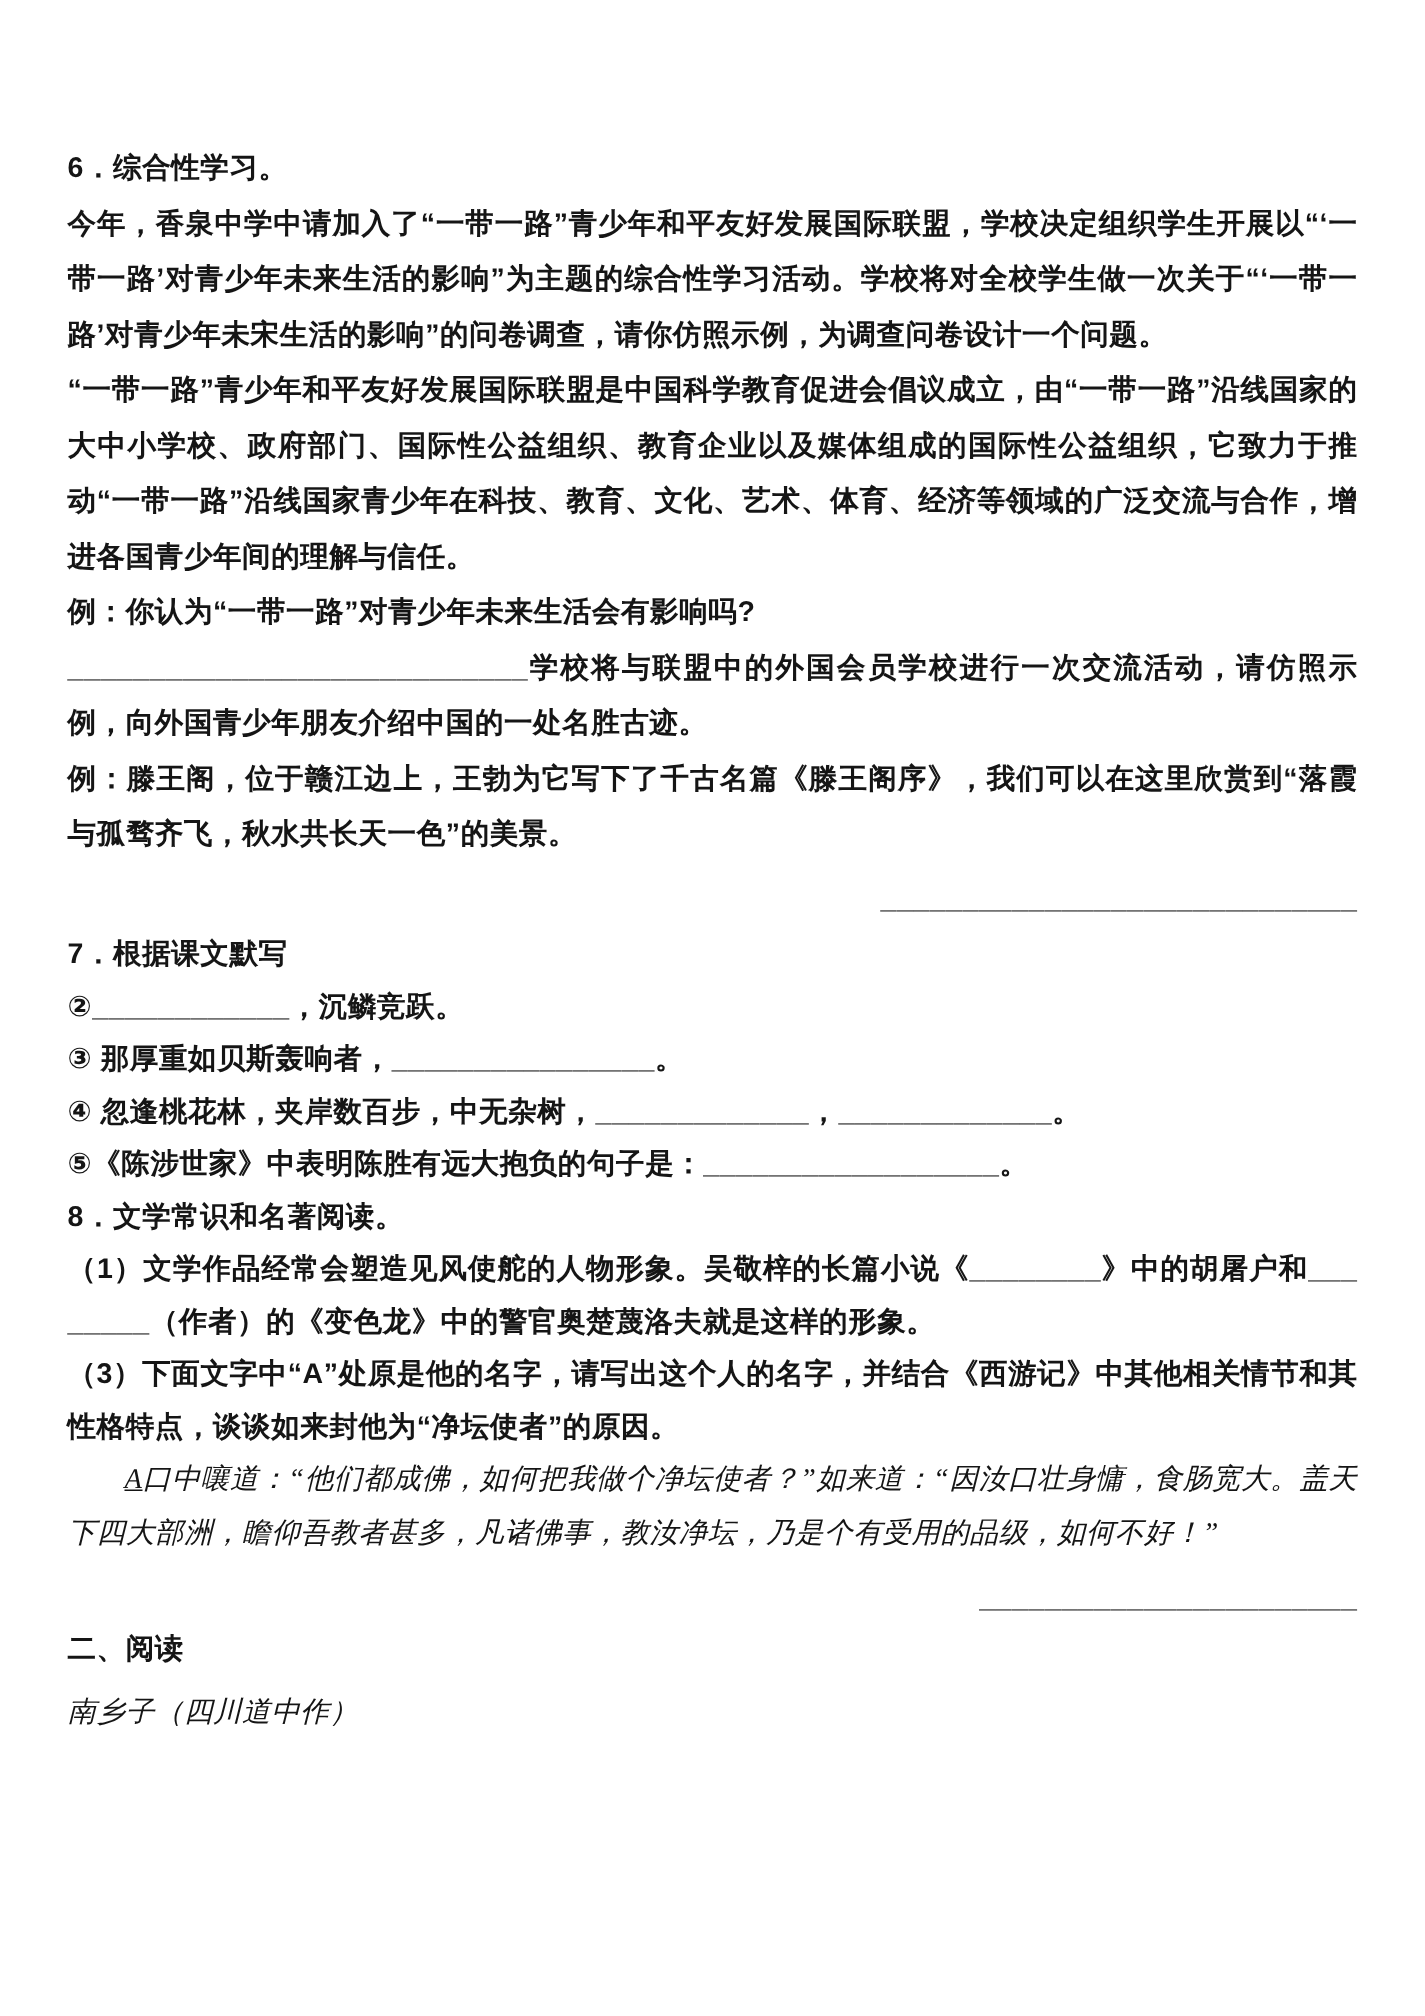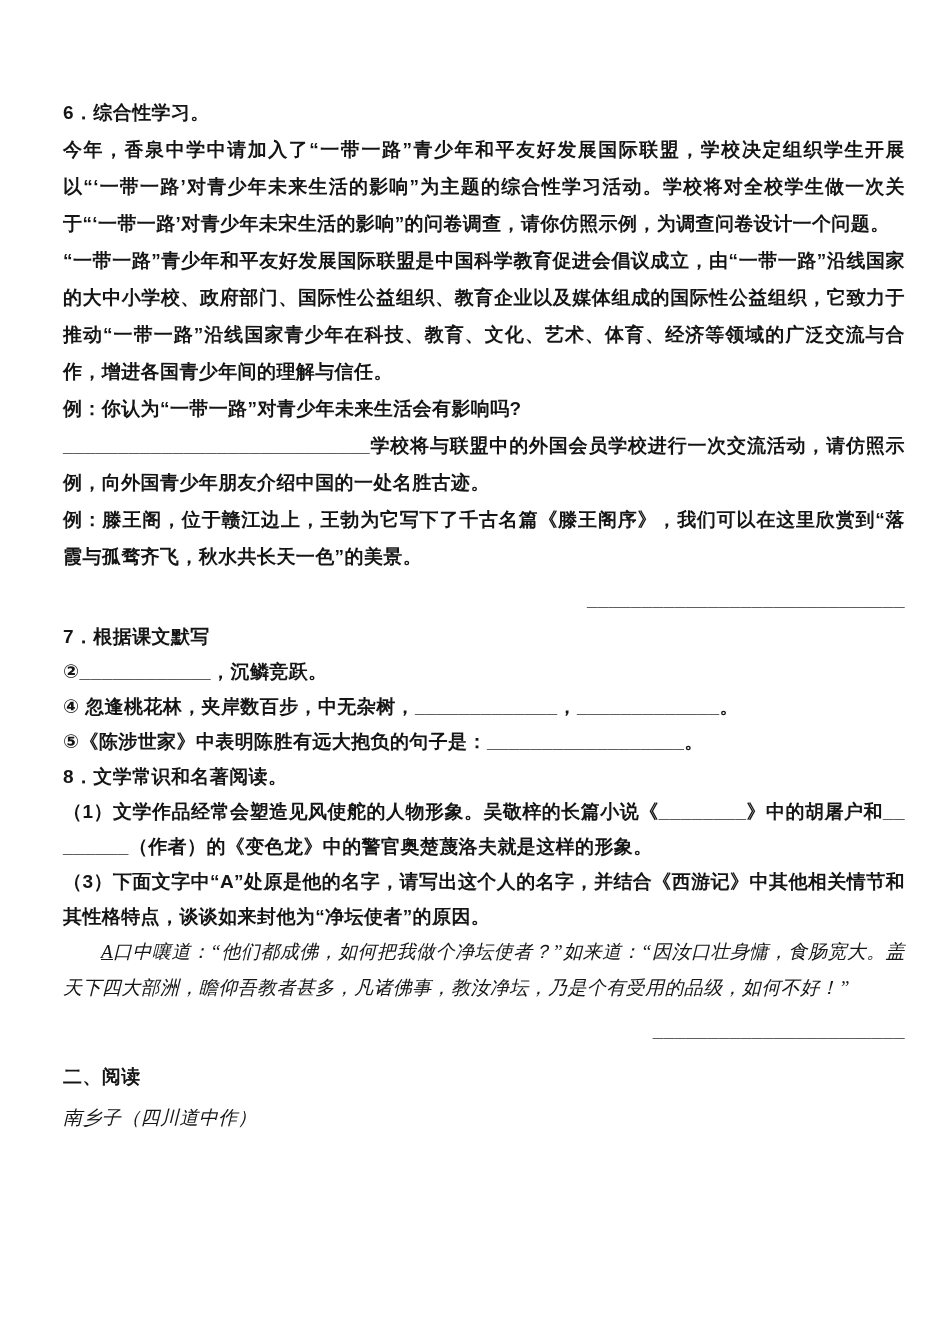--- a/index.html
+++ b/index.html
@@ -6,21 +6,21 @@
     margin: 0;
     padding: 0;
     background: #ffffff;
   }
   .page {
     position: relative;
     width: 950px;
     height: 1344px;
     background: #ffffff;
     box-sizing: border-box;
-    padding: 94px 45px 0 63px;
+    padding: 94px 45px 0 45px;
     color: #151515;
     font-family: "Liberation Sans", "DejaVu Sans", sans-serif;
     overflow: hidden;
   }
   p {
     margin: 0;
     font-size: 19px;
     line-height: 37px;
     font-weight: 700;
     text-align: justify;
@@ -43,44 +43,45 @@
     line-height: 36px;
   }
   .quote .u { text-decoration: underline; }
   .serif-reg {
     font-family: "Liberation Serif", "DejaVu Serif", serif;
     font-weight: 400;
     text-align: left;
     line-height: 32px;
   }
   .kaiti {
-    font-family: Liberation Mono, monospace;
+    font-family: Liberation Serif, serif;
     font-style: italic;
     font-weight: 400;
     text-align: left;
     line-height: 34px;
     margin-top: 10px;
   }
-  .sec2 { margin-top: 14px; line-height: 30px; }
+  .sec2 { margin-top: 2px; line-height: 30px; }
 </style>
 </head>
 <body>
 
 <div class="page">
 
   <p class="h">6．综合性学习。</p>
   <p>今年，香泉中学中请加入了“一带一路”青少年和平友好发展国际联盟，学校决定组织学生开展以“‘一带一路’对青少年未来生活的影响”为主题的综合性学习活动。学校将对全校学生做一次关于“‘一带一路’对青少年未宋生活的影响”的问卷调查，请你仿照示例，为调查问卷设计一个问题。</p>
   <p>“一带一路”青少年和平友好发展国际联盟是中国科学教育促进会倡议成立，由“一带一路”沿线国家的大中小学校、政府部门、国际性公益组织、教育企业以及媒体组成的国际性公益组织，它致力于推动“一带一路”沿线国家青少年在科技、教育、文化、艺术、体育、经济等领域的广泛交流与合作，增进各国青少年间的理解与信任。</p>
   <p class="h">例：你认为“一带一路”对青少年未来生活会有影响吗?</p>
   <p>____________________________学校将与联盟中的外国会员学校进行一次交流活动，请仿照示例，向外国青少年朋友介绍中国的一处名胜古迹。</p>
   <p>例：滕王阁，位于赣江边上，王勃为它写下了千古名篇《滕王阁序》，我们可以在这里欣赏到“落霞与孤骛齐飞，秋水共长天一色”的美景。</p>
   <p class="ans">_____________________________</p>
 
   <p class="h tight">7．根据课文默写</p>
   <p class="h tight">②____________，沉鳞竞跃。</p>
+  <p class="h tight">③ 那厚重如贝斯轰响者，________________。</p>
   <p class="h tight">④ 忽逢桃花林，夹岸数百步，中无杂树，_____________，_____________。</p>
   <p class="h tight">⑤《陈涉世家》中表明陈胜有远大抱负的句子是：__________________。</p>
 
   <p class="h tight">8．文学常识和名著阅读。</p>
   <p class="tight">（1）文学作品经常会塑造见风使舵的人物形象。吴敬梓的长篇小说《________》中的胡屠户和________（作者）的《变色龙》中的警官奥楚蔑洛夫就是这样的形象。</p>
   <p class="tight">（3）下面文字中“A”处原是他的名字，请写出这个人的名字，并结合《西游记》中其他相关情节和其性格特点，谈谈如来封他为“净坛使者”的原因。</p>
 
   <p class="quote"><span class="u">A</span><span>口中嚷道：“他们都成佛，如何把我做个净坛使者？”如来道：“因汝口壮身慵，食肠宽大。盖天下四大部洲，瞻仰吾教者甚多，凡诸佛事，教汝净坛，乃是个有受用的品级，如何不好！”</span></p>
   <p class="ans">_______________________</p>
 

